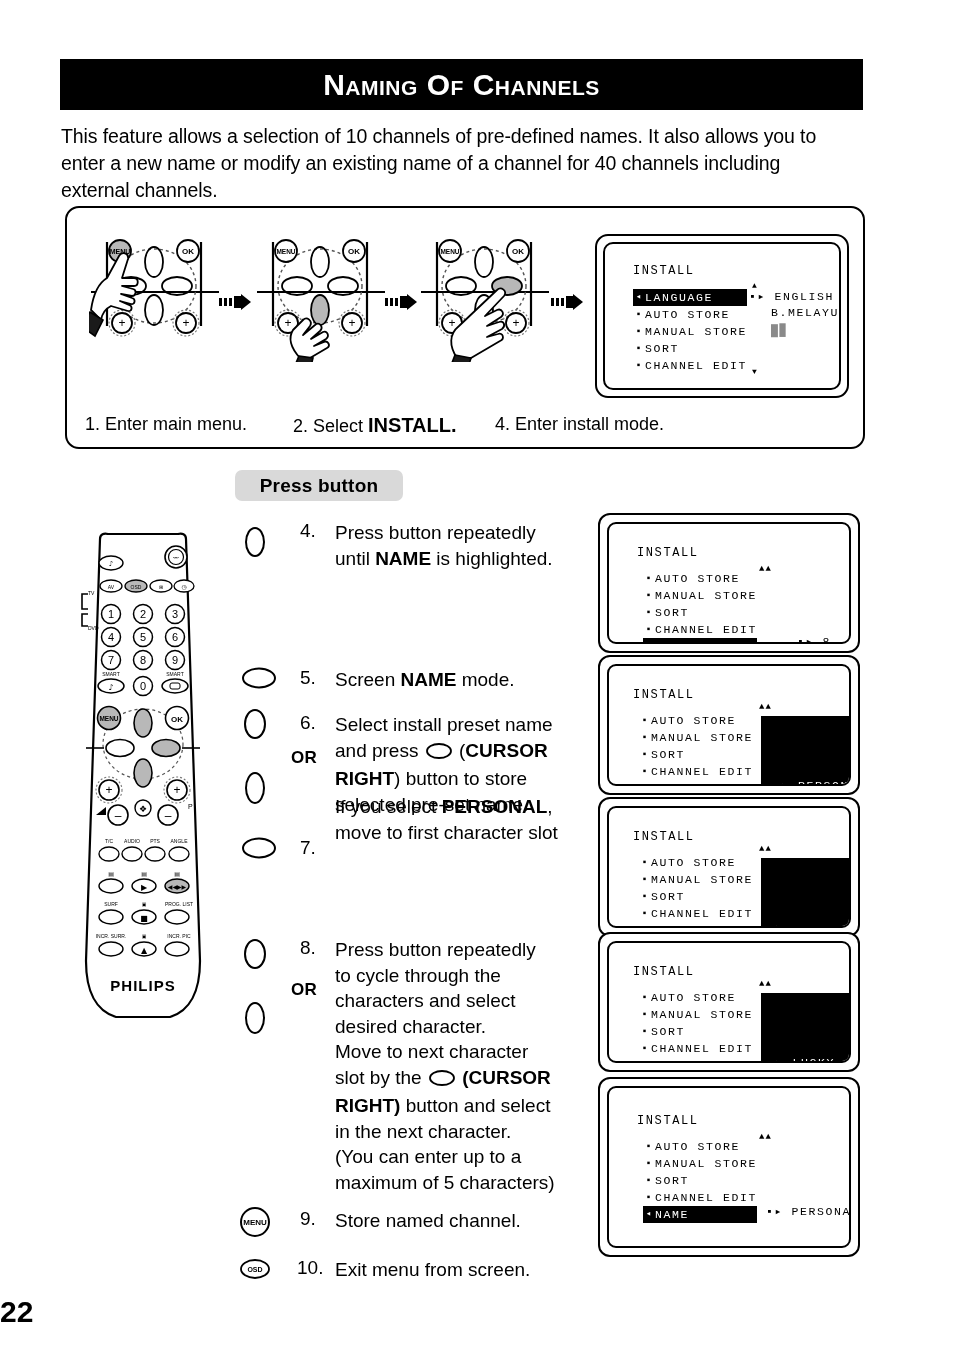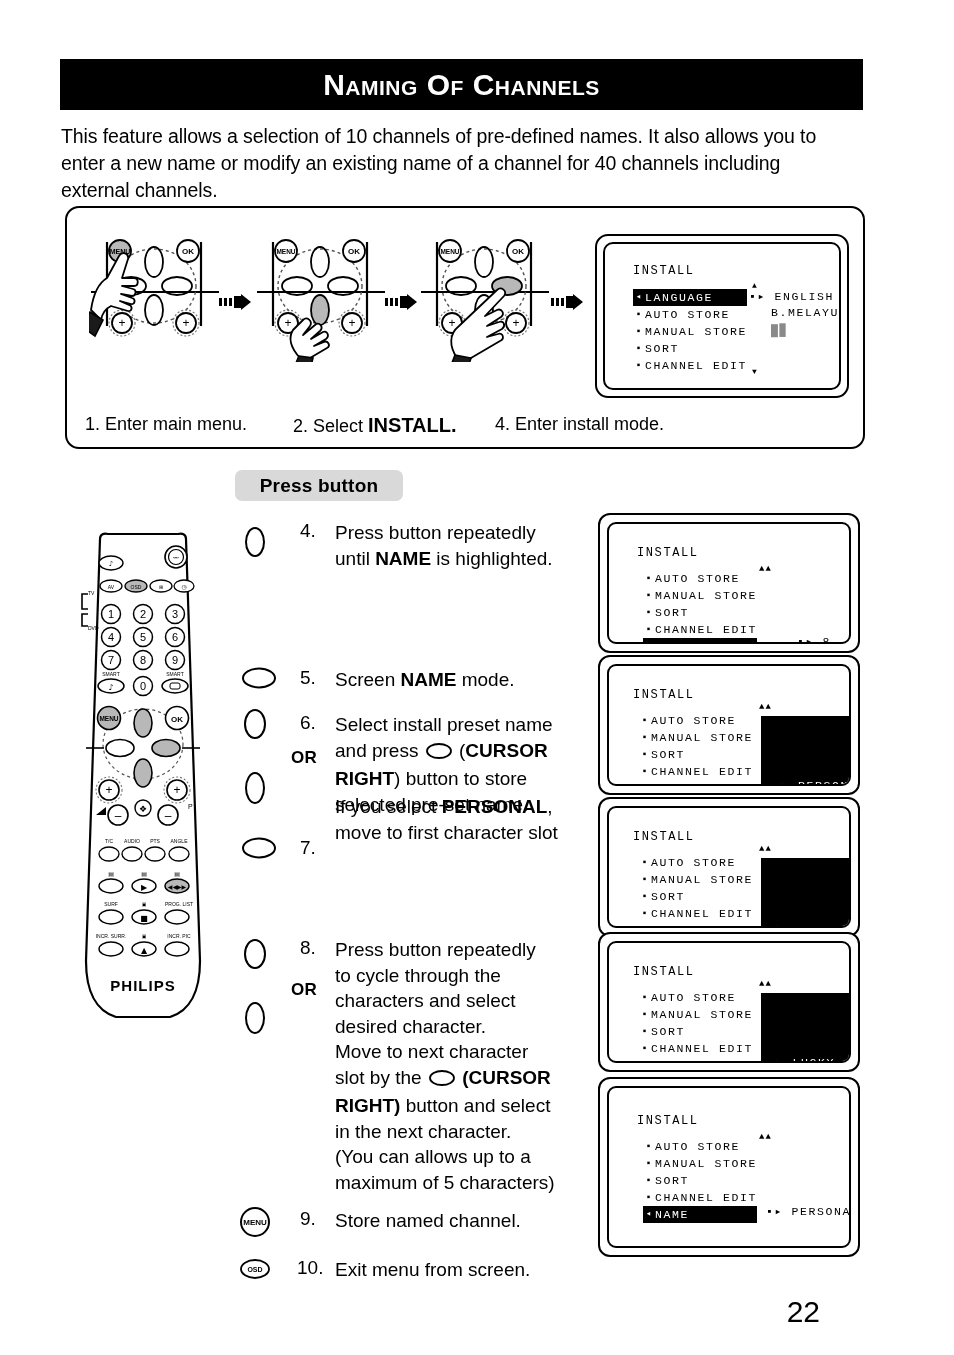--- a/index.html
+++ b/index.html
@@ -235,23 +235,23 @@
     color: #fff;
     white-space: nowrap;
     letter-spacing: 1.6px;
   }
 
   
   .page-num {
     position: absolute;
     left: 0; top: 1295px;
     width: 820px;
-    text-align: right;
+    text-align: left;
     font-size: 30px;
-    font-weight: normal;
+    font-weight: bold;
   }
 </style>
 </head>
 <body>
 
 <div class="page">
 
   <div class="title-bar">
     <div class="title-text">Naming of Channels</div>
   </div>
@@ -622,21 +622,21 @@
       <span>Press button repeatedly</span><br>
       <span>to cycle through the</span><br>
       <span>characters and select</span><br>
       <span>desired character.</span><br>
       <span>Move to next character</span><br>
       <span>slot by the </span><span style="display:inline-block;vertical-align:-3px;"><svg width="30" height="18" viewBox="0 0 30 18">
             <ellipse cx="15" cy="9" rx="12" ry="7" fill="#fff" stroke="#000" stroke-width="1.8"></ellipse>
           </svg></span><b> (CURSOR</b><br>
       <b>RIGHT)</b><span> button and select</span><br>
       <span>in the next character.</span><br>
-      <span>(You can allows up to a</span><br>
+      <span>(You can enter up to a</span><br>
       <span>maximum of 5 characters)</span>
     </div>
   </div>
 
   <div class="step">
     <div class="btn-icon-col" style="top:1205px;">
       <svg width="34" height="34" viewBox="0 0 34 34">
         <circle cx="17" cy="17" r="14" fill="#fff" stroke="#000" stroke-width="2"></circle>
         <text x="17" y="20" font-size="8" text-anchor="middle" font-family="Liberation Sans, sans-serif" font-weight="bold">MENU</text>
       </svg>

